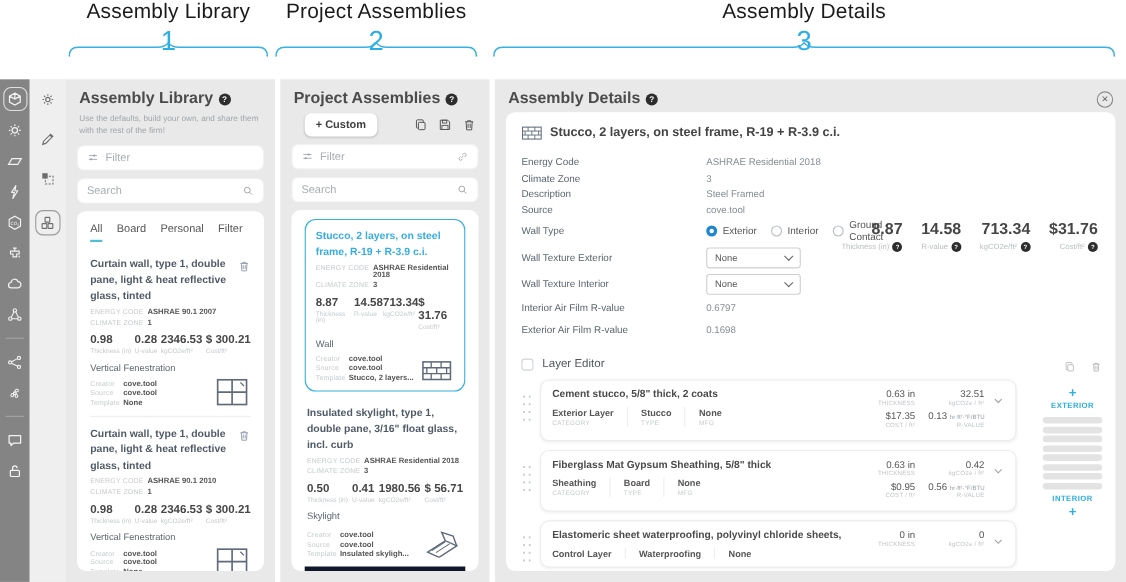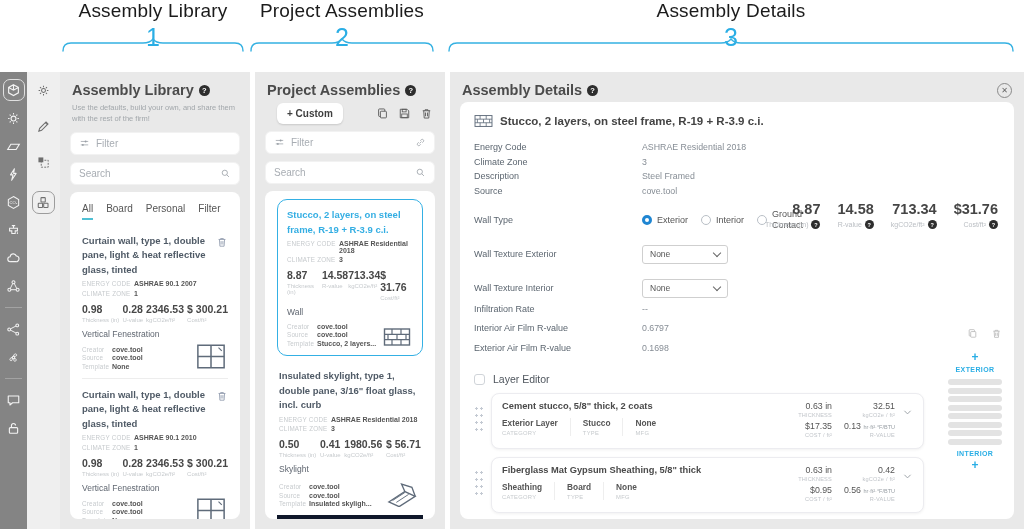--- a/index.html
+++ b/index.html
@@ -84,21 +84,21 @@
   .close { margin-left:auto; width:15px; height:15px; border:1px solid #8a8a8a; border-radius:50%;
     color:#666; font-size:8px; display:flex; align-items:center; justify-content:center; }
   .close::after { content:"✕"; }
   .detcard { background:#fff; border-radius:8px; flex:1; overflow:hidden; padding:10px 14px; position:relative; }
   .dt-title { display:flex; align-items:center; gap:7px; font-size:11.5px; font-weight:700; color:#444; margin:2px 0 12px; }
   .dt-title svg { color:#5f6b7a; }
   .fields { width:470px; }
   .frow { display:flex; align-items:center; min-height:14.5px; font-size:9px; }
   .flabel { width:168px; color:#5c6670; flex:none; }
   .fval { color:#868d95; font-size:8.8px; }
-  .frow.tall { min-height:24px;margin-top:10px; }
+  .frow.tall { min-height:24px; }
   .radios { display:flex; gap:13px; align-items:center; }
   .radio { display:flex; gap:5px; align-items:center; font-size:9px; color:#555; }
   .rdot { width:10px; height:10px; border-radius:50%; border:1px solid #b9bfc6; flex:none; background:#fff; }
   .rdot.on { border:3px solid #1f86d2; }
   .wrap2 { width:40px; line-height:1.2; }
   .dd { width:86px; height:19px; border:1px solid #cfcfcf; border-radius:3px; display:flex; align-items:center;
     justify-content:space-between; padding:0 7px; font-size:8.5px; color:#555; margin:2.5px 0; background:#fff; }
   .chev { width:6px; height:6px; border-right:1.3px solid #666; border-bottom:1.3px solid #666;
     transform:rotate(45deg); margin-top:-3px; flex:none; }
   .stats-abs { position:absolute; top:99px; right:16px; display:flex; gap:17px; }
@@ -718,24 +718,20 @@
               <span class="chev"></span>
             </span>
         </div>
         <div class="frow tall">
           <span class="flabel">Wall Texture Interior</span>
           <span class="dd">
               <span>None</span>
               <span class="chev"></span>
             </span>
         </div>
-        <div class="frow" style="min-height:18px">
-            <span class="flabel">Infiltration Rate</span>
-            <span class="fval">--</span>
-          </div>
         <div class="frow" style="min-height:20px">
             <span class="flabel">Interior Air Film R-value</span>
             <span class="fval">0.6797</span>
           </div>
         <div class="frow" style="min-height:20px">
             <span class="flabel">Exterior Air Film R-value</span>
             <span class="fval">0.1698</span>
           </div>
       </div>
 

